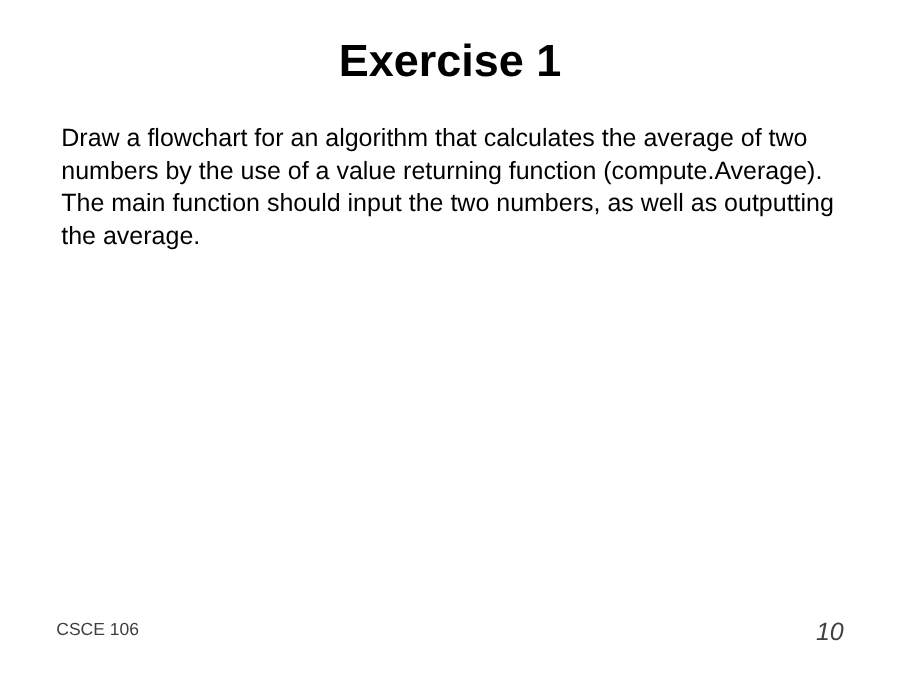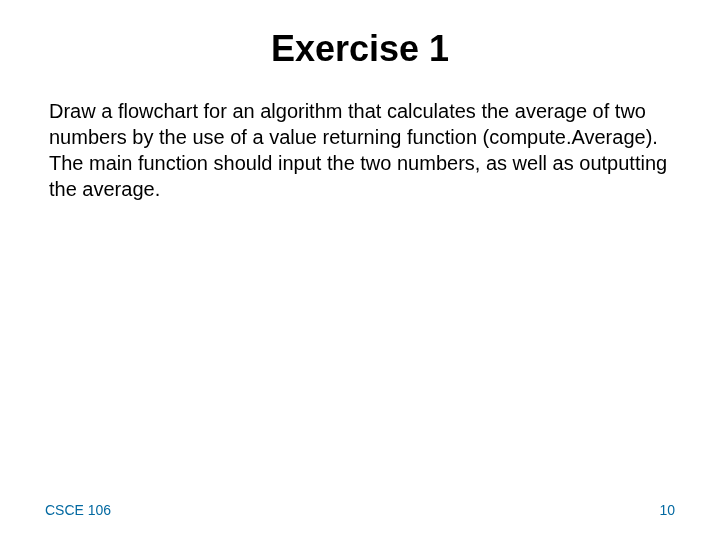--- a/index.html
+++ b/index.html
@@ -37,27 +37,28 @@
     padding-right: 4px;
   }
   .footer {
     position: absolute;
     bottom: 22px;
     left: 45px;
     right: 45px;
     display: flex;
     justify-content: space-between;
     font-size: 14px;
-    color: #0369a1;
+    color: #404040;
   }
   .footer-left {
     font-size: 14px;
   }
   .footer-right {
-    font-size: 14px;
+    font-size: 20px;
+    font-style: italic;
   }
 </style>
 </head>
 <body>
 
 <div class="slide">
   <h1 class="title">Exercise 1</h1>
   <p class="body-text">Draw a flowchart for an algorithm that calculates the average of two numbers by the use of a value returning function (compute.Average). The main function should input the two numbers, as well as outputting the average.</p>
   <div class="footer">
     <span class="footer-left">CSCE 106</span>

